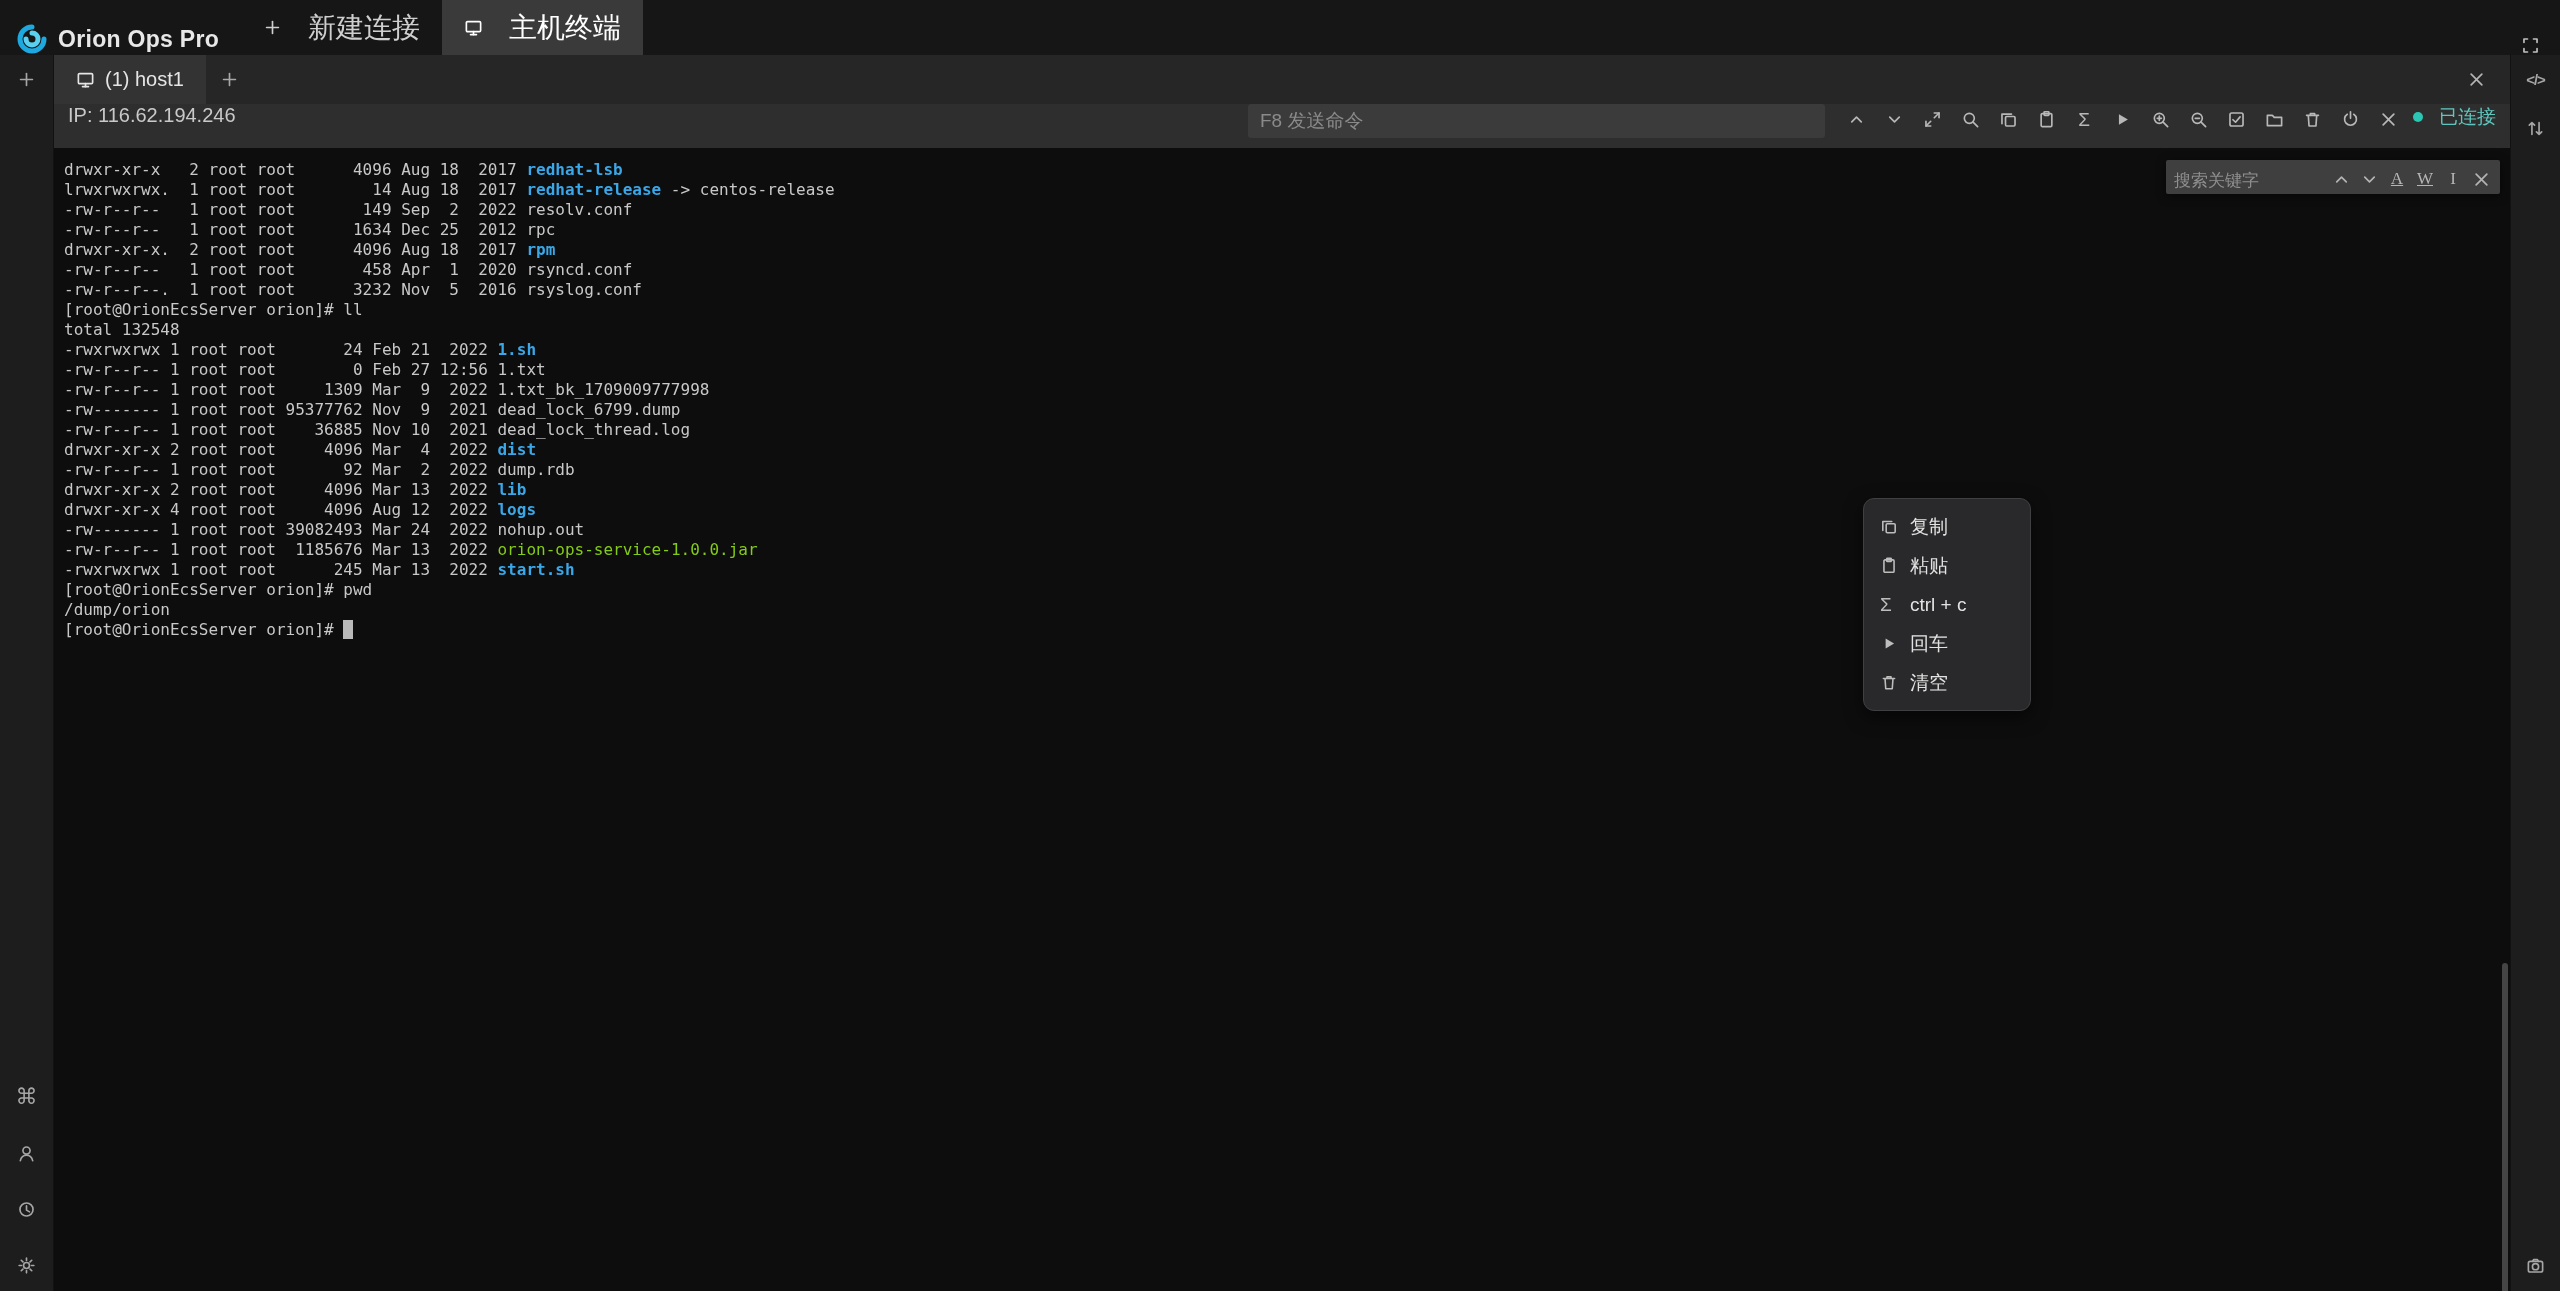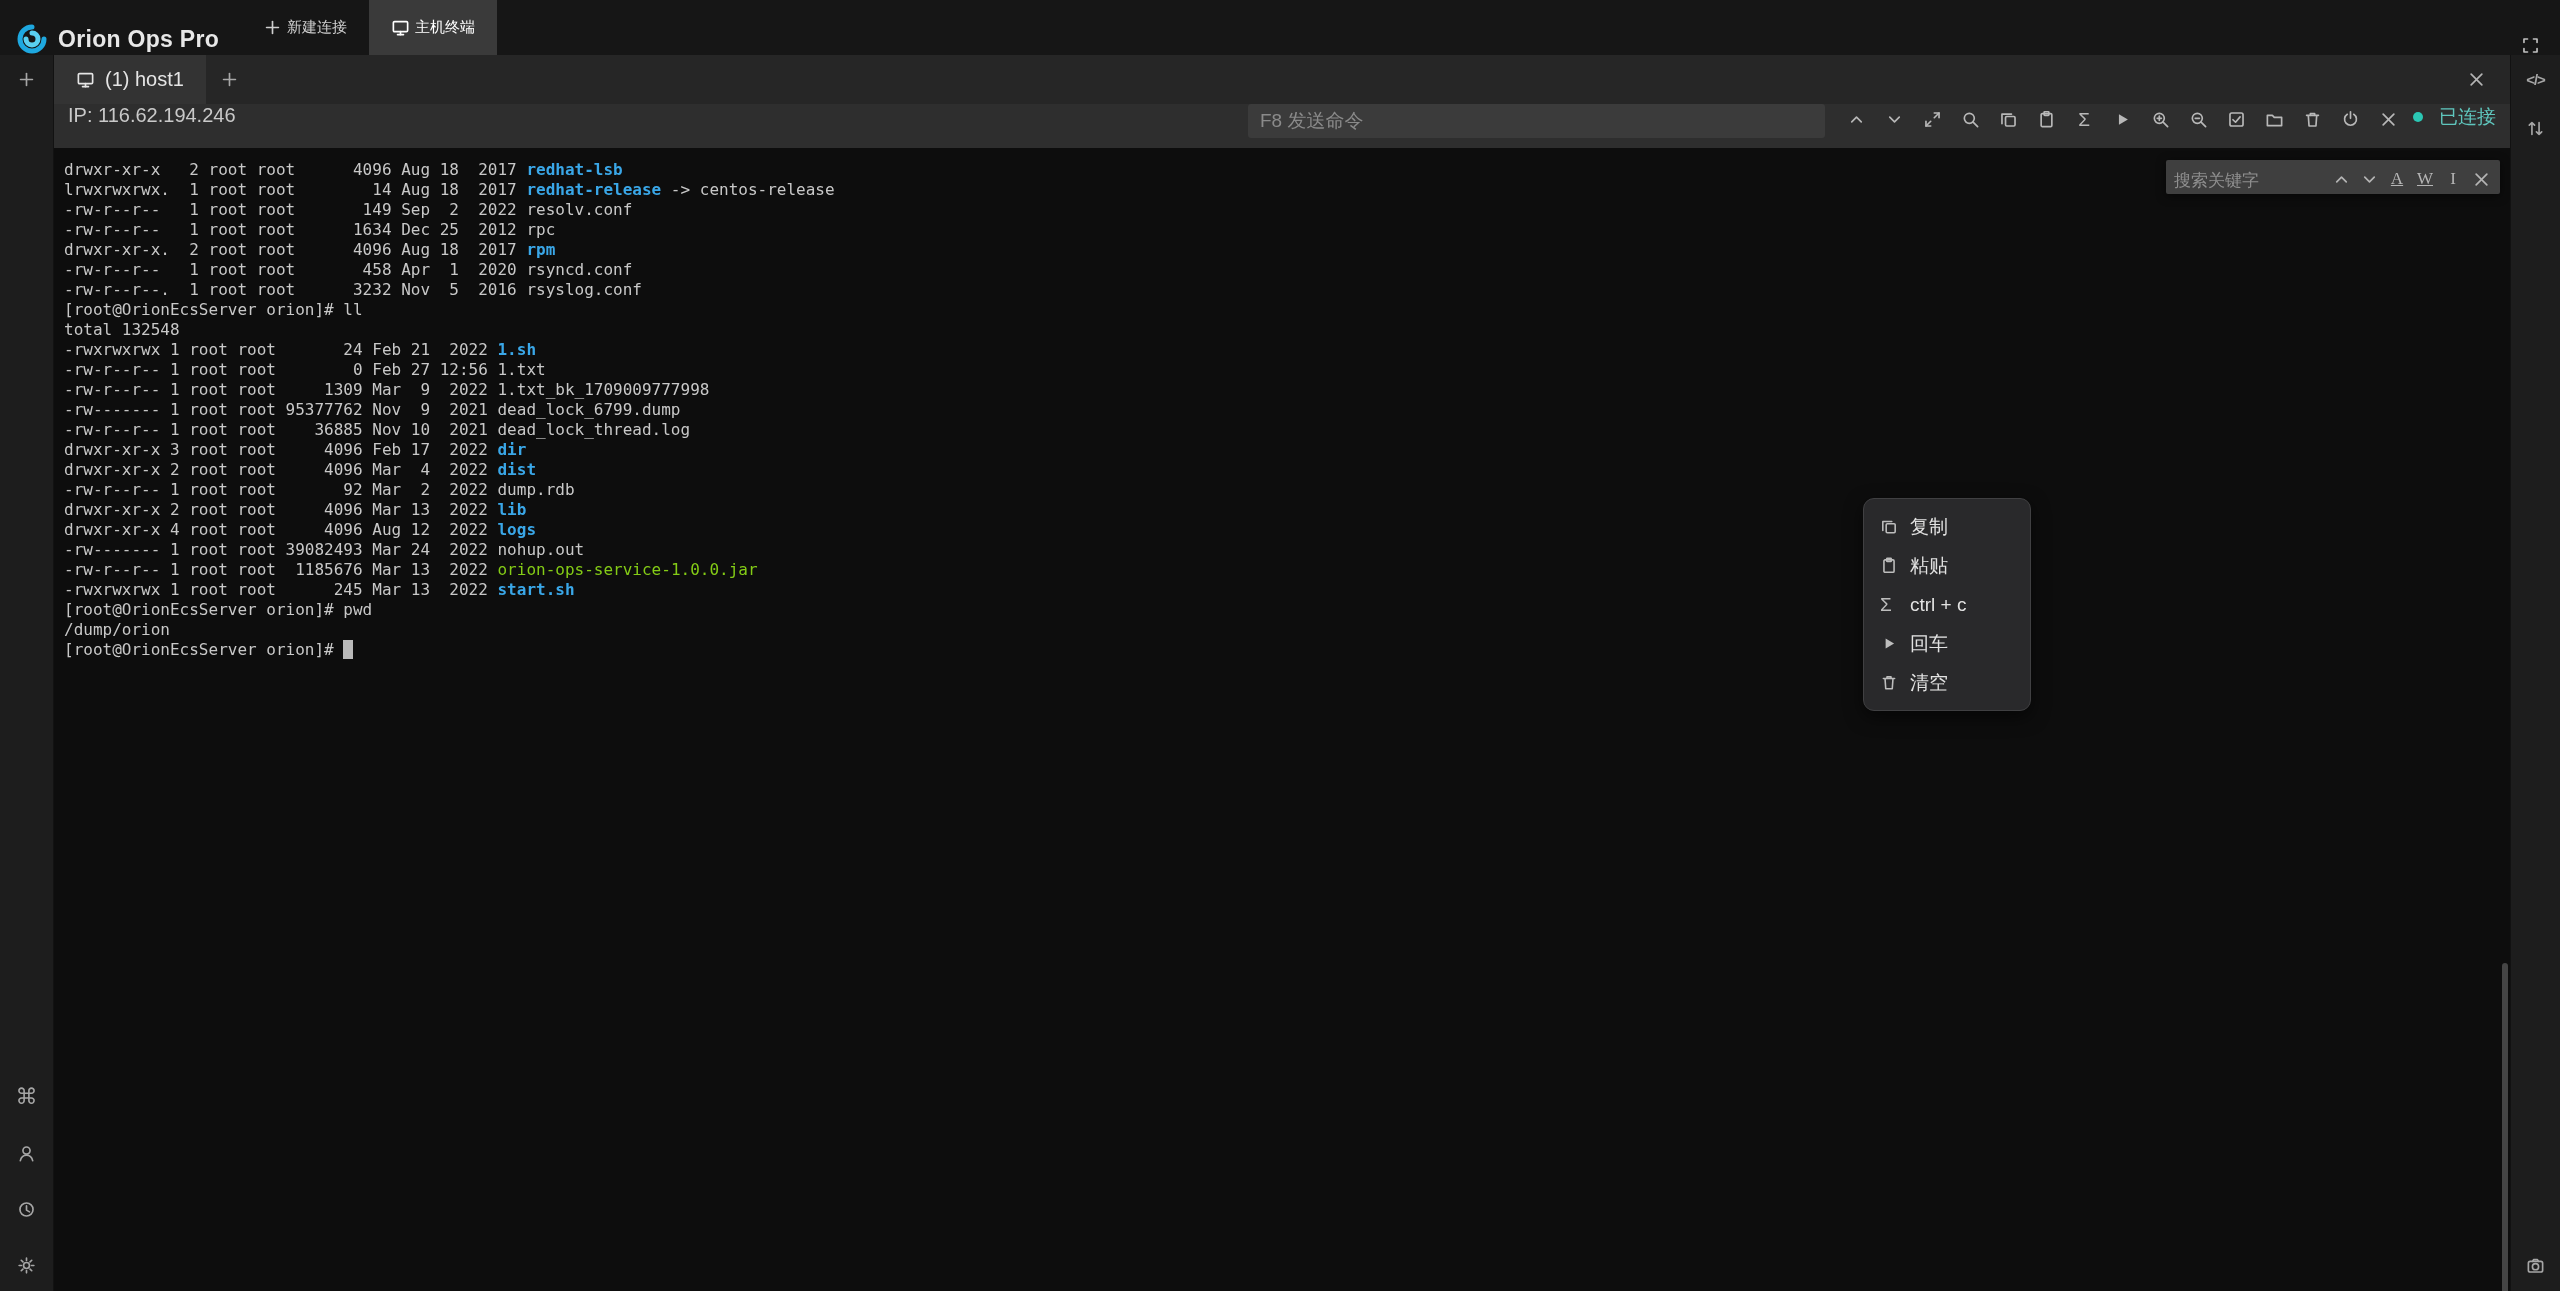--- a/index.html
+++ b/index.html
@@ -4,21 +4,21 @@
 <style>
   *{margin:0;padding:0;box-sizing:border-box}
   html,body{width:2560px;height:1291px;overflow:hidden;background:#0d0d0d;font-family:"Liberation Sans",sans-serif;}
   button{font-family:inherit}
 
   
   .navbar{height:55px;background:#161616;display:flex;align-items:flex-end;color:#e8e8e8;position:relative;z-index:10}
   .logo{display:flex;align-items:center;padding:0 22px 0 16px}
   .logo-icon svg{display:block}
   .logo-title{font-size:23px;font-weight:bold;margin-left:10px;letter-spacing:.3px;white-space:nowrap}
-  .nav-item{height:100%;display:flex;align-items:center;gap:5px;padding:0 22px;color:#cfcfcf;font-size:15px;cursor:pointer;white-space:nowrap}
+  .nav-item{height:100%;display:flex;align-items:center;gap:26px;padding:0 22px;color:#cfcfcf;font-size:28px;cursor:pointer;white-space:nowrap}
   .nav-item.active{background:#3a3a3a;color:#fff}
   .navbar-right{margin-left:auto;margin-right:20px;color:#c0c0c0;display:flex;align-items:center;cursor:pointer}
 
   
   .content{display:flex;height:1236px}
   .strip{background:#1d1d1d;display:flex;flex-direction:column;align-items:center;flex:0 0 auto}
   .strip.left{width:54px;border-right:1px solid #121212}
   .strip.right{width:50px;border-left:1px solid #121212}
   .strip-top{display:flex;flex-direction:column;align-items:center;width:100%}
   .strip-bottom{margin-top:auto;display:flex;flex-direction:column;align-items:center;gap:32px;padding-bottom:14px;width:100%}
@@ -331,21 +331,20 @@
           <div class="tline"><span>drwxr-xr-x.  2 root root      4096 Aug 18  2017 </span><span class="s-dir">rpm</span></div>
           <div class="tline"><span>-rw-r--r--   1 root root       458 Apr  1  2020 rsyncd.conf</span></div>
           <div class="tline"><span>-rw-r--r--.  1 root root      3232 Nov  5  2016 rsyslog.conf</span></div>
           <div class="tline"><span>[root@OrionEcsServer orion]# ll</span></div>
           <div class="tline"><span>total 132548</span></div>
           <div class="tline"><span>-rwxrwxrwx 1 root root       24 Feb 21  2022 </span><span class="s-exec">1.sh</span></div>
           <div class="tline"><span>-rw-r--r-- 1 root root        0 Feb 27 12:56 1.txt</span></div>
           <div class="tline"><span>-rw-r--r-- 1 root root     1309 Mar  9  2022 1.txt_bk_1709009777998</span></div>
           <div class="tline"><span>-rw------- 1 root root 95377762 Nov  9  2021 dead_lock_6799.dump</span></div>
           <div class="tline"><span>-rw-r--r-- 1 root root    36885 Nov 10  2021 dead_lock_thread.log</span></div>
-          <div class="tline"><span>drwxr-xr-x 3 root root     4096 Feb 17  2022 </span><span class="s-dir">dir</span></div>
           <div class="tline"><span>drwxr-xr-x 2 root root     4096 Mar  4  2022 </span><span class="s-dir">dist</span></div>
           <div class="tline"><span>-rw-r--r-- 1 root root       92 Mar  2  2022 dump.rdb</span></div>
           <div class="tline"><span>drwxr-xr-x 2 root root     4096 Mar 13  2022 </span><span class="s-dir">lib</span></div>
           <div class="tline"><span>drwxr-xr-x 4 root root     4096 Aug 12  2022 </span><span class="s-dir">logs</span></div>
           <div class="tline"><span>-rw------- 1 root root 39082493 Mar 24  2022 nohup.out</span></div>
           <div class="tline"><span>-rw-r--r-- 1 root root  1185676 Mar 13  2022 </span><span class="s-jar">orion-ops-service-1.0.0.jar</span></div>
           <div class="tline"><span>-rwxrwxrwx 1 root root      245 Mar 13  2022 </span><span class="s-exec">start.sh</span></div>
           <div class="tline"><span>[root@OrionEcsServer orion]# pwd</span></div>
           <div class="tline"><span>/dump/orion</span></div>
           <div class="tline"><span>[root@OrionEcsServer orion]# </span><span class="s-cursor"> </span></div>

